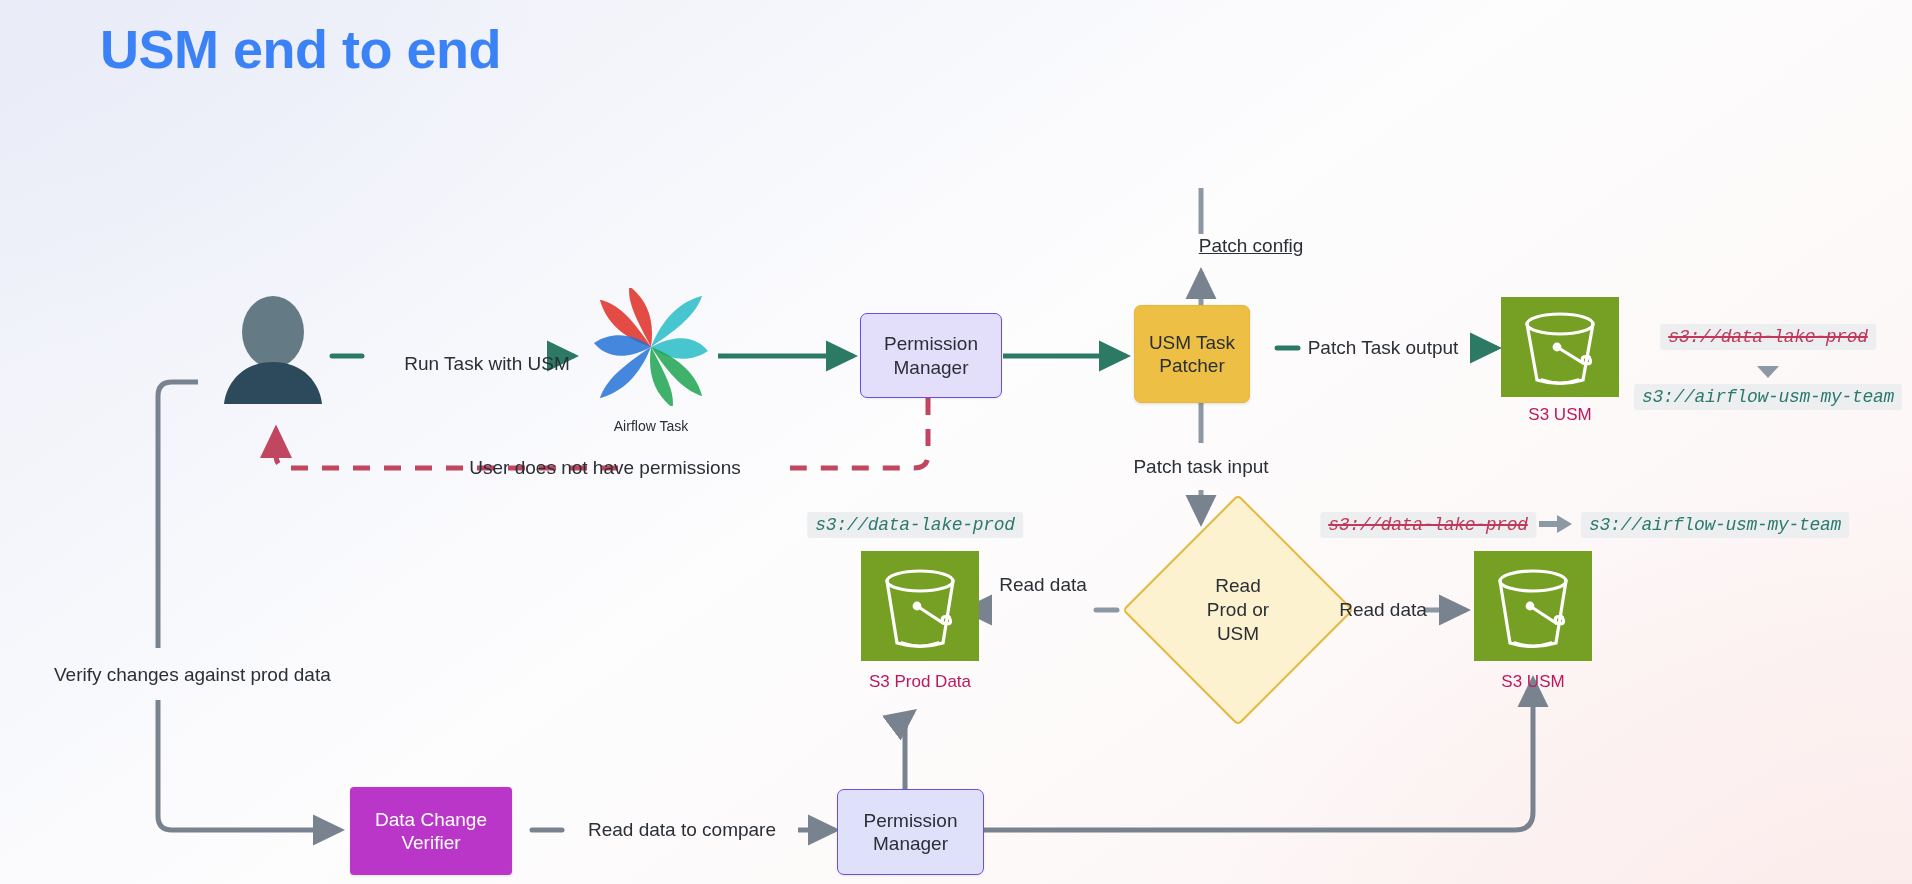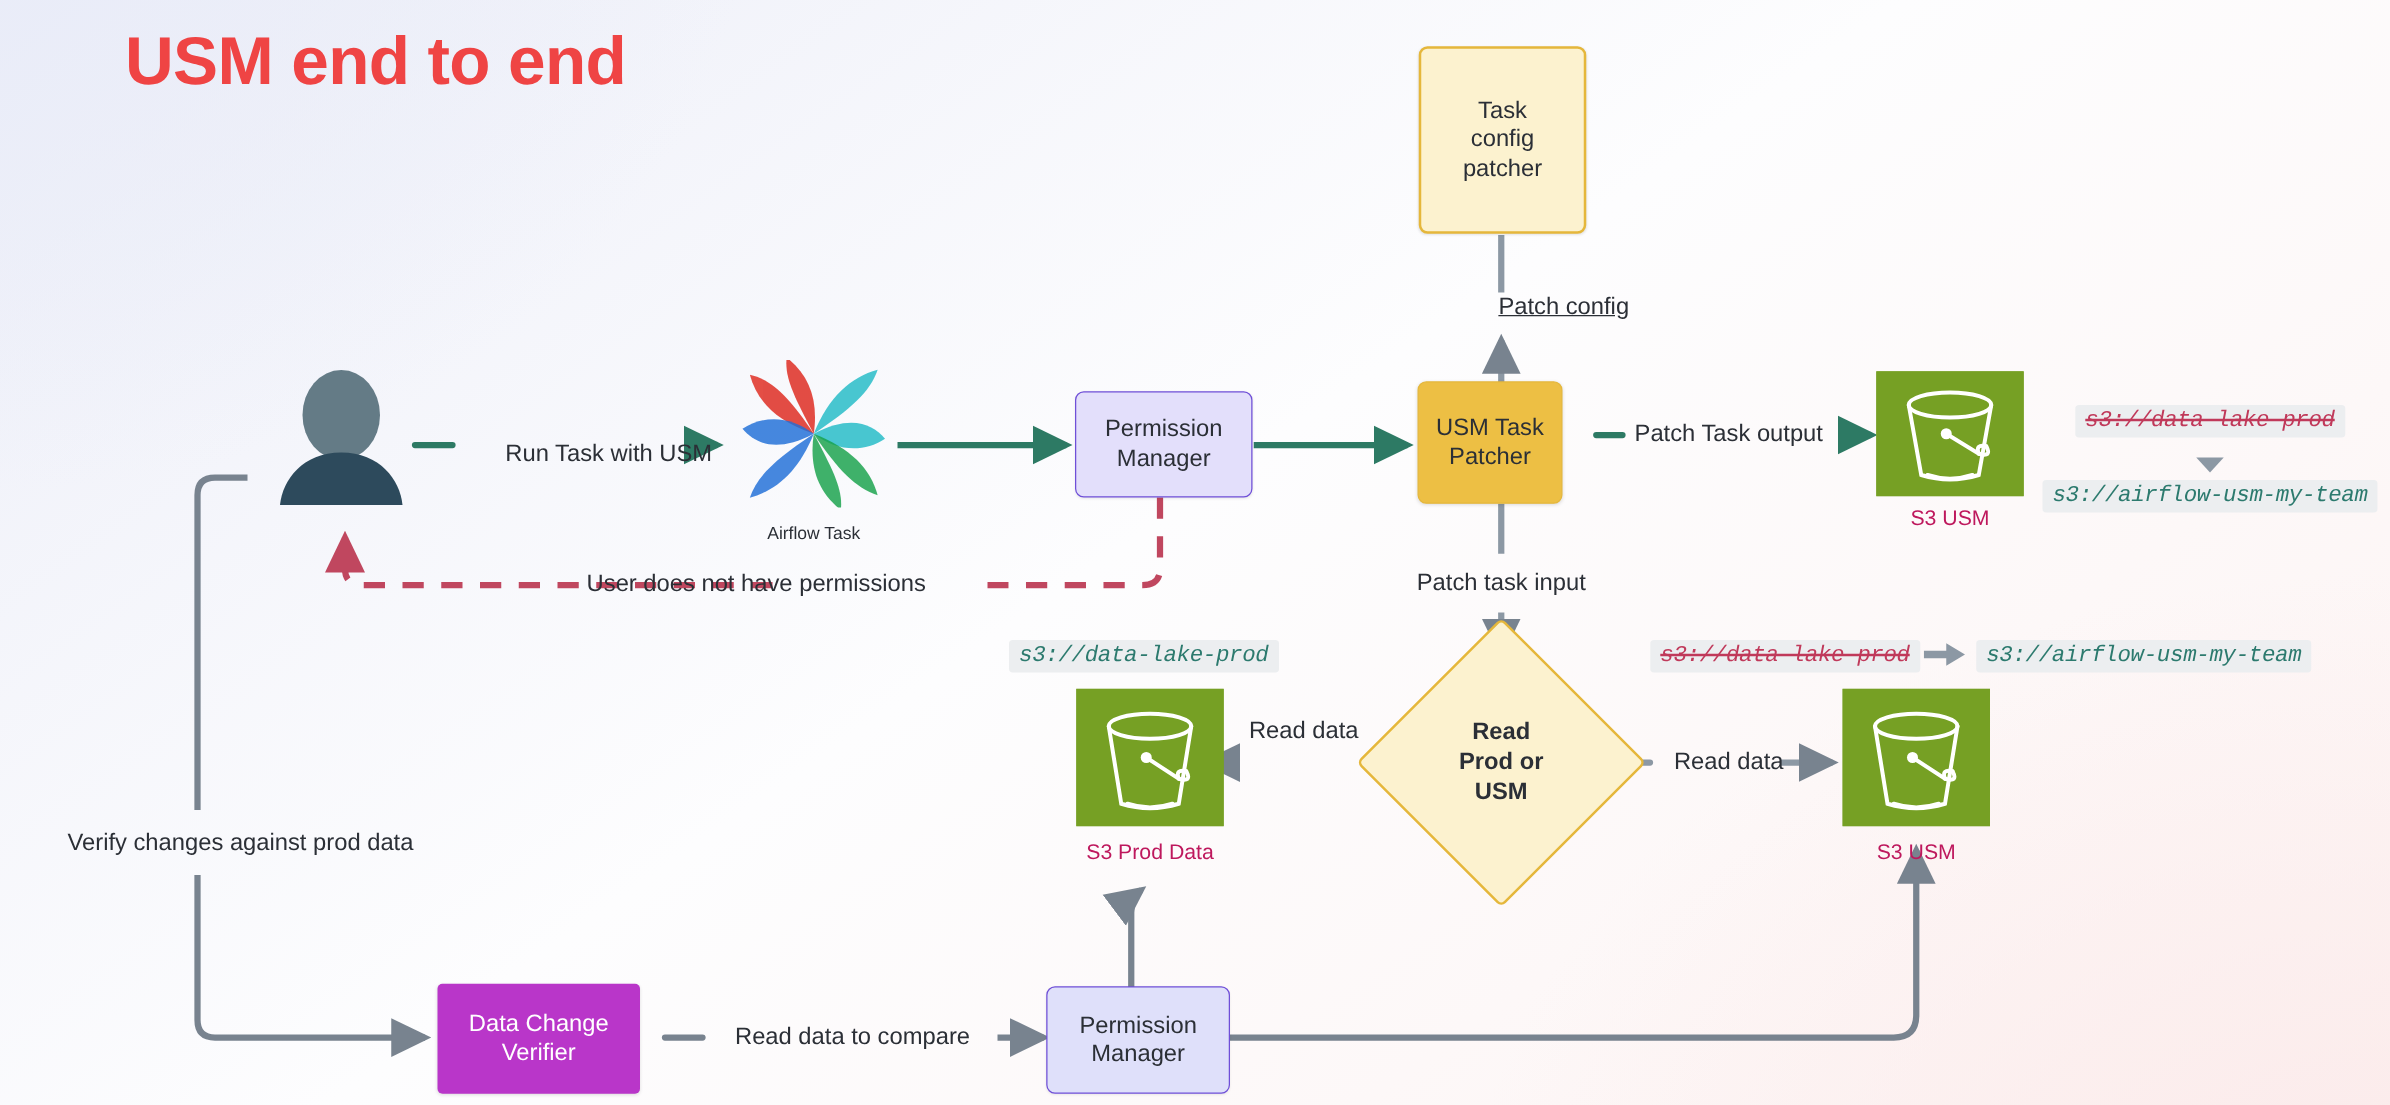--- a/index.html
+++ b/index.html
@@ -22,21 +22,21 @@
   #wires { position: absolute; left: 0; top: 0; width: 1912px; height: 884px; }
 
   
   .node { position: absolute; }
 
   .page-title {
     position: absolute;
     left: 100px; top: 18px;
     font-size: 54px;
     font-weight: bold;
-    color: #ef4444;
+    color: #3b82f6;
     letter-spacing: -0.5px;
   }
 
   
   .box {
     position: absolute;
     display: flex; align-items: center; justify-content: center;
     text-align: center;
     border-radius: 7px;
     line-height: 1.22;
@@ -257,25 +257,20 @@
         <path d="M60 60 C 76 90 84 106 82 122 C 64 108 56 88 60 60 Z" fill="#17a24a"></path>
       </g>
       <g opacity="0.82">
         <path d="M60 60 C 30 80 14 94 8 112 C 30 106 48 90 60 60 Z" fill="#1f6fd8"></path>
         <path d="M60 60 C 30 76 12 68 2 56 C 20 44 42 46 60 60 Z" fill="#1f6fd8"></path>
       </g>
     </svg>
   </div>
   <div class="airflow-cap" style="left:651px; top:418px;">Airflow Task</div>
 
-  <div class="box box-yellow-soft" style="left:1135px; top:37px; width:134px; height:150px;">
-    <span style="white-space:pre-line">Task
-config
-patcher</span>
-  </div>
 
   <div class="box box-lavender" style="left:860px; top:313px; width:142px; height:85px;">
     <span style="white-space:pre-line">Permission
 Manager</span>
   </div>
 
   <div class="box box-gold" style="left:1134px; top:305px; width:116px; height:98px;">
     <span style="white-space:pre-line">USM Task
 Patcher</span>
   </div>
@@ -292,21 +287,21 @@
         <path d="M88 60 Q 79 58 82 66"></path>
       </g>
     </svg>
   </div>
   <div class="s3-cap" style="left:1501px; top:405px; width:118px;">S3 USM</div>
 
   <div class="chip strike" style="left:1768px; top:337px;">s3://data-lake-prod</div>
   <div class="tri-down" style="left:1768px; top:372px;"></div>
   <div class="chip" style="left:1768px; top:397px;">s3://airflow-usm-my-team</div>
 
-  <div class="diamond-wrap" style="left:1119px; top:528px; width:164px; height:164px;font-weight:bold;">
+  <div class="diamond-wrap" style="left:1156px; top:528px; width:164px; height:164px;">
     <div class="diamond-shape"></div>
     <div class="diamond-label" style="white-space:pre-line">Read
 Prod or
 USM</div>
   </div>
 
   <div class="s3" style="left:861px; top:551px; width:118px; height:110px;">
     <svg class="s3-tile" viewBox="0 0 118 110">
       <rect x="0" y="0" width="118" height="110" fill="#76a024"></rect>
       <g stroke="#ffffff" stroke-width="3.2" fill="none" stroke-linecap="round">

